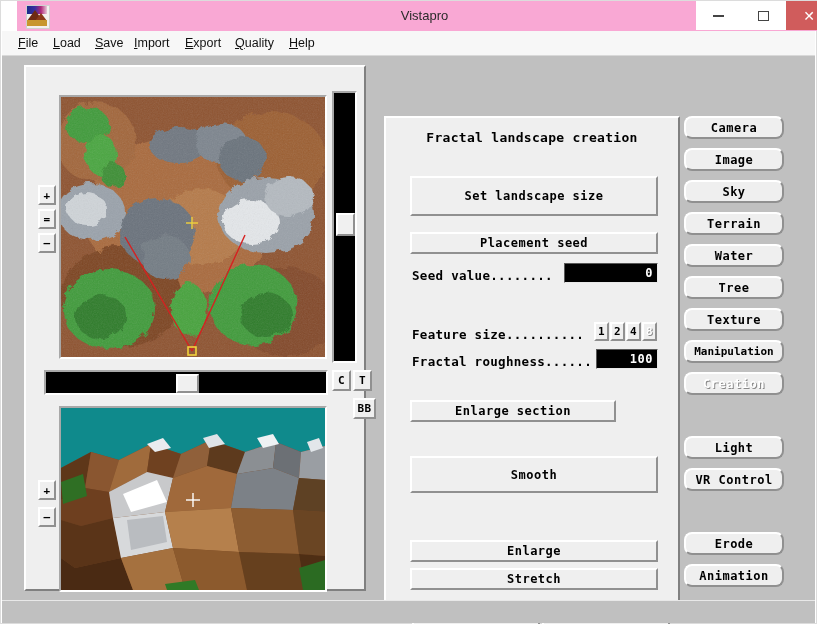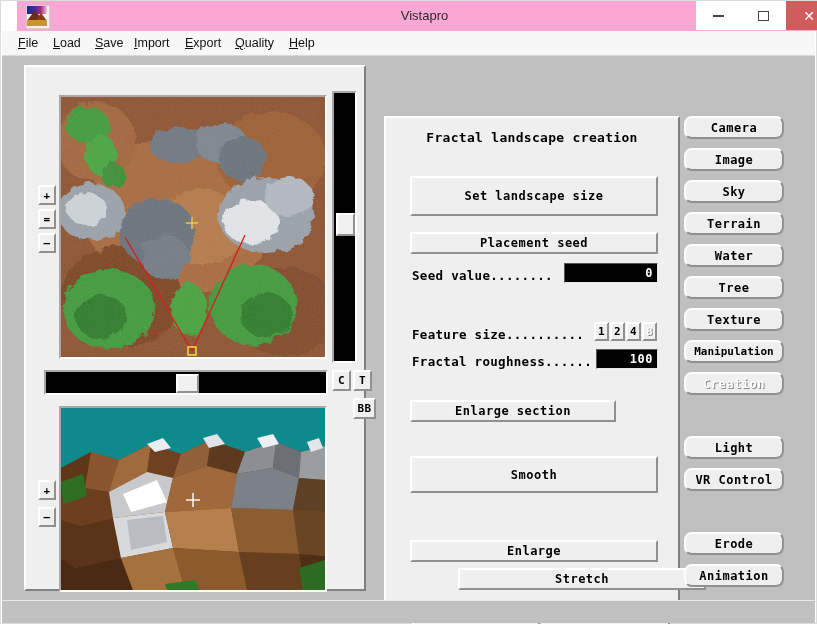--- a/index.html
+++ b/index.html
@@ -357,21 +357,21 @@
       <div class="btn disabled" style="left:256px;top:204px;width:15px;height:19px;font-size:11px;">8</div>
 
       <div class="lbl" style="left:26px;top:236px;">Fractal roughness......</div>
       <div class="field" style="left:210px;top:231px;width:62px;height:20px;">100</div>
 
       <div class="btn" style="left:24px;top:282px;width:206px;height:22px;">Enlarge section</div>
 
       <div class="btn" style="left:24px;top:338px;width:248px;height:37px;">Smooth</div>
 
       <div class="btn" style="left:24px;top:422px;width:248px;height:22px;">Enlarge</div>
-      <div class="btn" style="left:24px;top:450px;width:248px;height:22px;margin-left:48px;">Stretch</div>
+      <div class="btn" style="left:24px;top:450px;width:248px;height:22px;">Stretch</div>
     </div>
 
     <div class="bottombar">
       <div class="btn" style="left:28px;top:0;width:128px;height:23px;">Render</div>
       <div class="btn" style="left:158px;top:0;width:128px;height:23px;">Display</div>
     </div>
 
     <div class="rightpane">
       <div class="rbtn btn" style="top:0px">Camera</div>
       <div class="rbtn btn" style="top:32px">Image</div>

